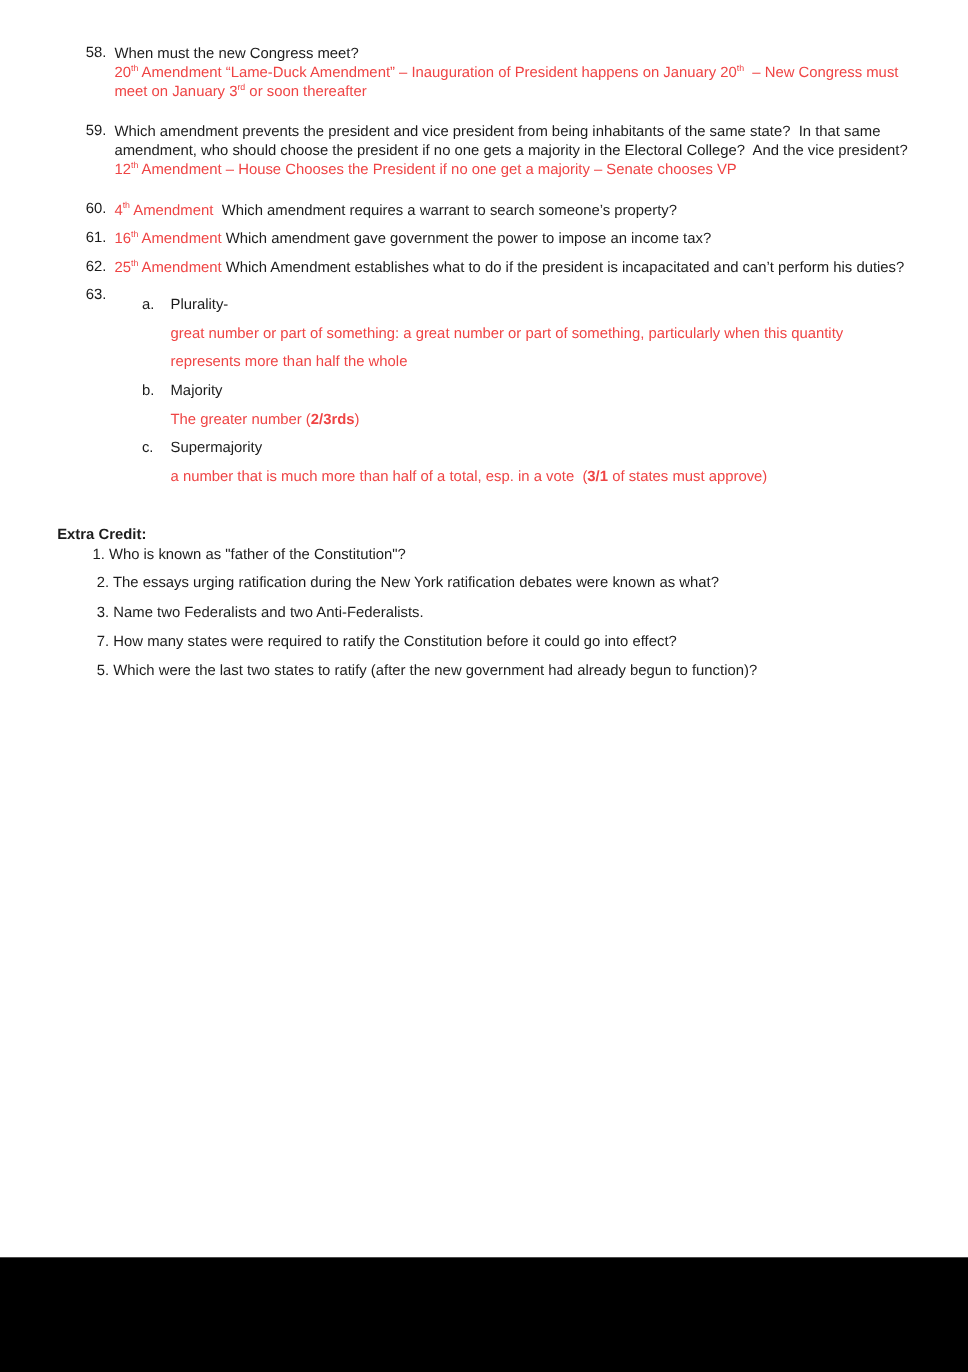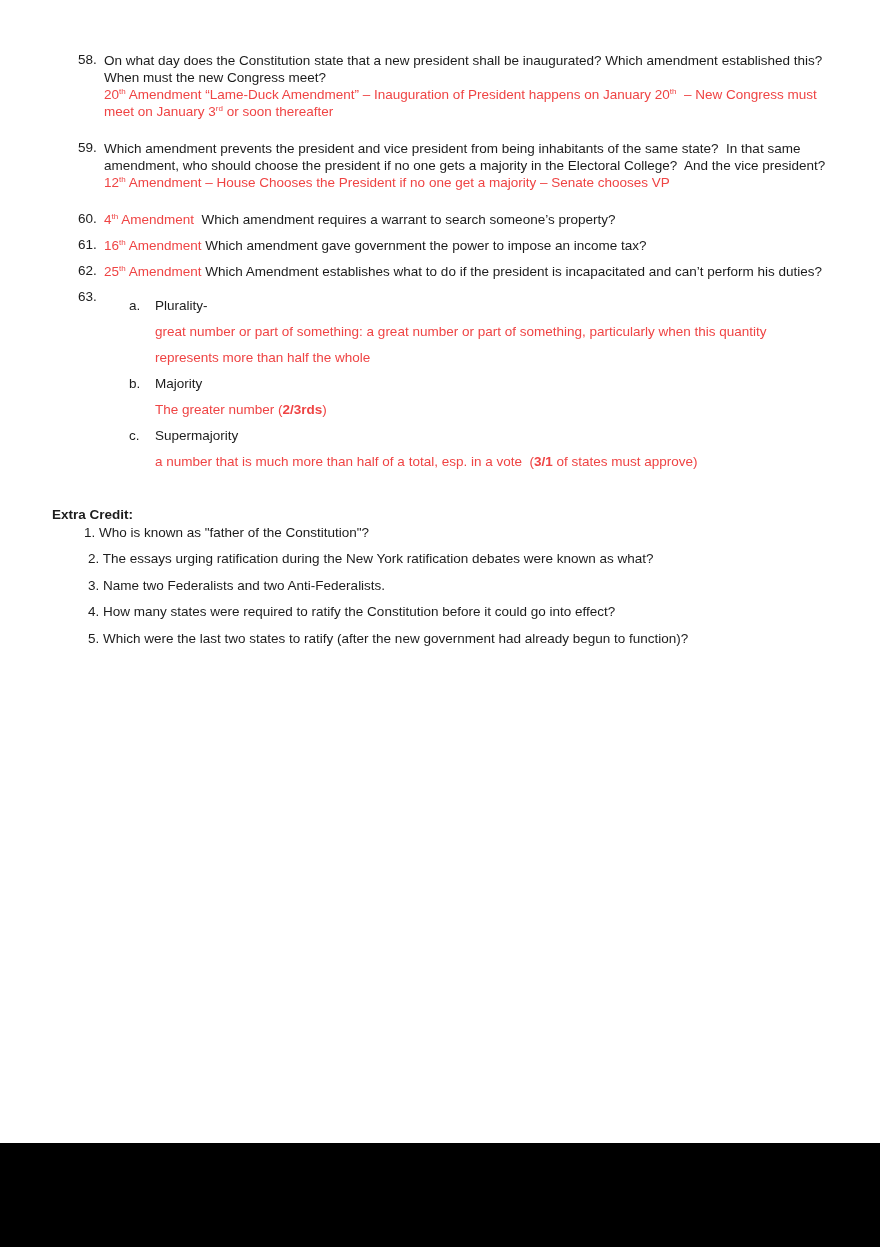--- a/index.html
+++ b/index.html
@@ -10,21 +10,21 @@
     width: 880px;
     height: 1247px;
     background: #ffffff;
     font-family: "Liberation Sans", sans-serif;
     font-size: 13.5px;
     color: #1c1c1c;
     position: relative;
     overflow: hidden;
   }
   .content {
-    padding: 52px 20px 0 78px;
+    padding: 40px 20px 0 78px;
   }
   .q {
     display: flex;
     margin-bottom: 9px;
   }
   .q.gap-lg { margin-bottom: 20px; }
   .q-num {
     width: 26px;
     flex: none;
   }
@@ -79,21 +79,20 @@
   }
 </style>
 </head>
 <body>
 
 <div class="content">
 
   <div class="q gap-lg">
     <div class="q-num">58.</div>
     <div class="q-body">
-      <div class="line"><span>On what day does the Constitution state that a new president shall be inaugurated? Which amendment established this?</span></div>
       <div class="line"><span>When must the new Congress meet?</span></div>
       <div class="line red"><span>20</span><sup>th</sup><span> Amendment “Lame-Duck Amendment” – Inauguration of President happens on January 20</span><sup>th</sup><span>&nbsp; – New Congress must</span></div>
       <div class="line red"><span>meet on January 3</span><sup>rd</sup><span> or soon thereafter</span></div>
     </div>
   </div>
 
   <div class="q gap-lg">
     <div class="q-num">59.</div>
     <div class="q-body">
       <div class="line"><span>Which amendment prevents the president and vice president from being inhabitants of the same state?&nbsp; In that same</span></div>
@@ -156,19 +155,19 @@
 
       </div>
     </div>
   </div>
 
   <div class="extra-credit">
     <div class="ec-heading">Extra Credit:</div>
     <div class="ec-item">1. Who is known as "father of the Constitution"?</div>
     <div class="ec-item indent">2. The essays urging ratification during the New York ratification debates were known as what?</div>
     <div class="ec-item indent">3. Name two Federalists and two Anti-Federalists.</div>
-    <div class="ec-item indent">4. How many states were required to ratify the Constitution before it could go into effect?</div>
+    <div class="ec-item indent">7. How many states were required to ratify the Constitution before it could go into effect?</div>
     <div class="ec-item indent">5. Which were the last two states to ratify (after the new government had already begun to function)?</div>
   </div>
 
 </div>
 
 <div class="footer-bar"></div>
 
 </body></html>

